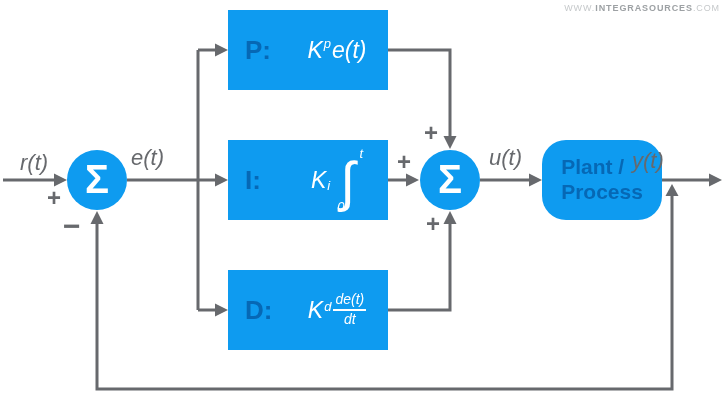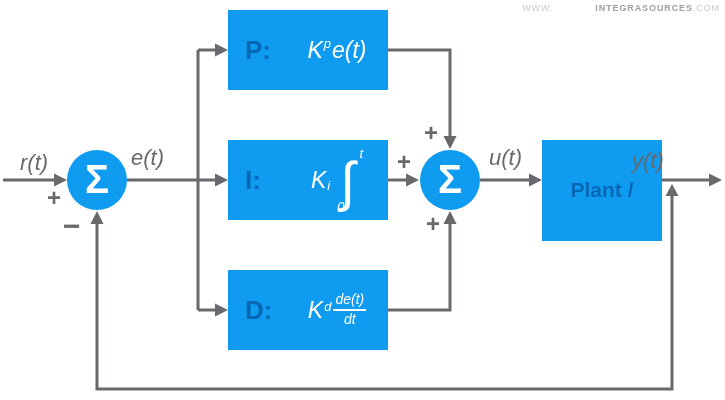--- a/index.html
+++ b/index.html
@@ -4,21 +4,21 @@
 <style>
   * { margin:0; padding:0; box-sizing:border-box; }
   body { background:#ffffff; font-family:"Liberation Sans", sans-serif; }
   .stage { position:relative; width:725px; height:400px; background:#ffffff; overflow:hidden; }
 
   svg.wires { position:absolute; left:0; top:0; width:725px; height:400px; }
   svg.wires path { stroke:#67696d; stroke-width:3; fill:none; }
   svg.wires polygon { fill:#67696d; }
 
   .watermark { position:absolute; top:3px; right:5px; font-size:9px; letter-spacing:0.9px; color:#c6c9cb; }
-  .watermark .brand { color:#9da1a4; font-weight:bold;margin-left:42px; }
+  .watermark .brand { color:#9da1a4; font-weight:bold; }
 
   .sum { position:absolute; width:60px; height:60px; border-radius:50%; background:#0e9bf0;
          display:flex; align-items:center; justify-content:center; }
   .sum .sigma { color:#ffffff; font-size:40px; font-weight:bold; line-height:1; transform:translateY(-1px); }
   .sum-left  { left:67px;  top:150px; }
   .sum-right { left:420px; top:150px; }
 
   .block { position:absolute; background:#0e9bf0; display:flex; align-items:center; }
   .block-p { left:228px; top:10px;  width:160px; height:80px; }
   .block-i { left:228px; top:140px; width:160px; height:80px; }
@@ -28,21 +28,21 @@
                    color:#ffffff; font-style:italic; font-size:23px; }
   .gsub { font-size:13px; font-style:italic; align-self:flex-end; margin:0 1px 14px 1px; }
   .intwrap { position:relative; display:inline-block; margin:0 2px 0 3px; padding:0 6px; }
   .int { font-size:54px; font-style:italic; line-height:1; display:inline-block; transform:translateY(1px); }
   .ilim-t { position:absolute; top:-7px; right:-2px; font-size:13px; }
   .ilim-0 { position:absolute; bottom:-7px; left:3px; font-size:13px; }
   .frac { display:inline-flex; flex-direction:column; align-items:center; margin-left:1px;
           font-size:14px; line-height:1.2; transform:translateY(-1px); }
   .frac .num { border-bottom:2px solid #ffffff; padding:0 2px 1px; }
 
-  .block-plant { left:542px; top:140px; width:120px; height:101px; justify-content:center; }
+  .block-plant { left:542px; top:140px; width:120px; height:80px; justify-content:center;border-radius:24px; }
   .plant-text { color:#0668b5; font-weight:bold; font-size:21px; line-height:1.18; text-align:left; }
 
   .siglabel { position:absolute; color:#67696d; font-style:italic; font-size:22px; line-height:1; }
   .lbl-r { left:20px;  top:152px; }
   .lbl-e { left:131px; top:147px; }
   .lbl-u { left:489px; top:147px;text-align:center; }
   .lbl-y { left:632px; top:150px; }
 
   .sign { position:absolute; color:#67696d; font-weight:bold; font-size:24px; line-height:1; }
   .sign-ref   { left:47px;  top:186px; }
@@ -134,20 +134,21 @@
         <span class="frac">
           <span class="num">de(t)</span>
           <span class="den">dt</span>
         </span>
       </span>
   </div>
 
   <div class="block block-plant">
     <div class="plant-text">
       <div>Plant /</div>
+      <div>Process</div>
     </div>
   </div>
 
   <span class="siglabel lbl-r">r(t)</span>
   <span class="siglabel lbl-e">e(t)</span>
   <span class="siglabel lbl-u">u(t)</span>
   <span class="siglabel lbl-y">y(t)</span>
 
   <span class="sign sign-ref">+</span>
   <span class="sign sign-minus">−</span>

